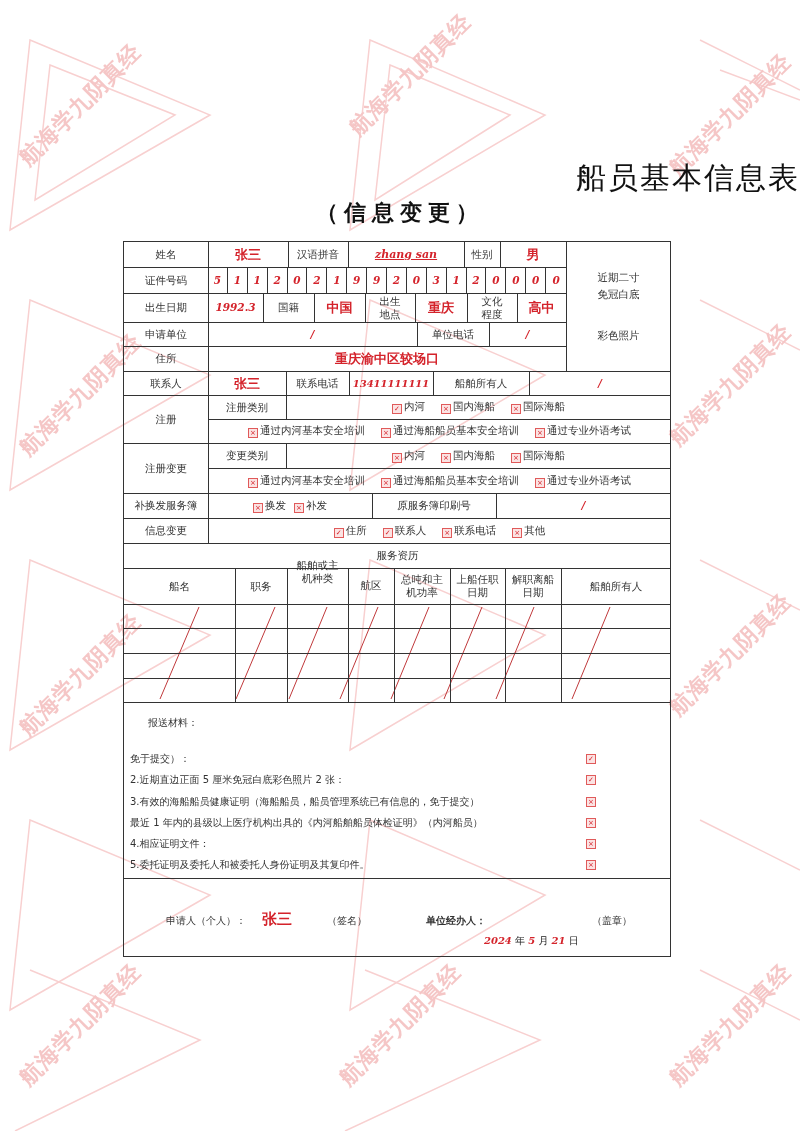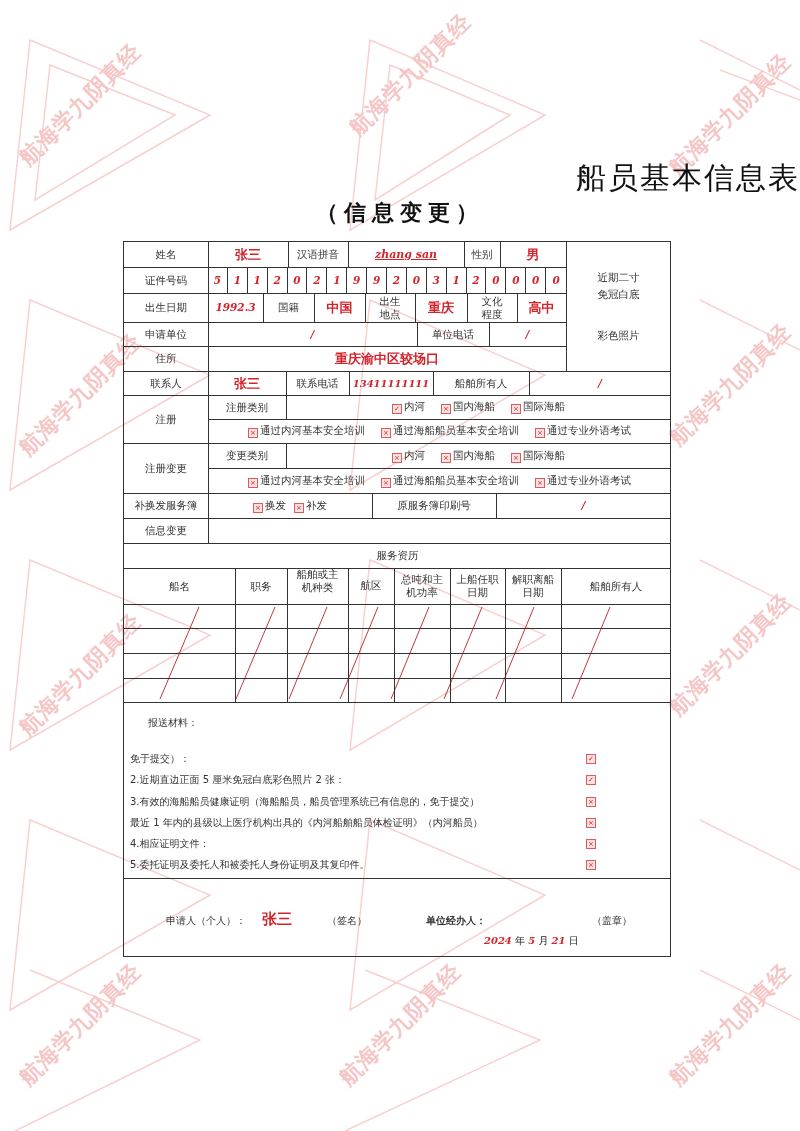--- a/index.html
+++ b/index.html
@@ -158,26 +158,32 @@
 
   <div class="cell" style="left:0;top:251px;width:84px;height:25px;">补换发服务簿</div>
   <div class="cell" style="left:84px;top:251px;width:164px;height:25px;">
     <span class="opt" style="margin:6px 4px;"><span class="cb">×</span><span>换发</span></span>
     <span class="opt" style="margin:0 4px;"><span class="cb">×</span><span>补发</span></span>
   </div>
   <div class="cell" style="left:248px;top:251px;width:124px;height:25px;">原服务簿印刷号</div>
   <div class="cell red" style="left:372px;top:251px;width:175px;height:25px;">/</div>
 
   <div class="cell" style="left:0;top:276px;width:84px;height:25px;">信息变更</div>
+  <div class="cell" style="left:84px;top:276px;width:463px;height:25px;">
+    <span class="opt"><span class="cb">✓</span><span>住所</span></span>
+    <span class="opt"><span class="cb">✓</span><span>联系人</span></span>
+    <span class="opt"><span class="cb">×</span><span>联系电话</span></span>
+    <span class="opt"><span class="cb">×</span><span>其他</span></span>
+  </div>
 
   <div class="cell" style="left:0;top:301px;width:547px;height:25px;">服务资历</div>
 
   <div class="cell" style="left:0;top:326px;width:111px;height:36px;">船名</div>
   <div class="cell" style="left:111px;top:326px;width:52px;height:36px;">职务</div>
-  <div class="cell" style="left:163px;top:321px;width:61px;height:36px;flex-direction:column;">
+  <div class="cell" style="left:163px;top:312px;width:61px;height:36px;flex-direction:column;">
       <span>船舶或主</span>
       <span>机种类</span>
     </div>
   <div class="cell" style="left:224px;top:326px;width:46px;height:36px;font-family:Liberation Mono, monospace;">航区</div>
   <div class="cell" style="left:270px;top:326px;width:56px;height:36px;flex-direction:column;">
       <span>总吨和主</span>
       <span>机功率</span>
     </div>
   <div class="cell" style="left:326px;top:326px;width:55px;height:36px;flex-direction:column;">
       <span>上船任职</span>

